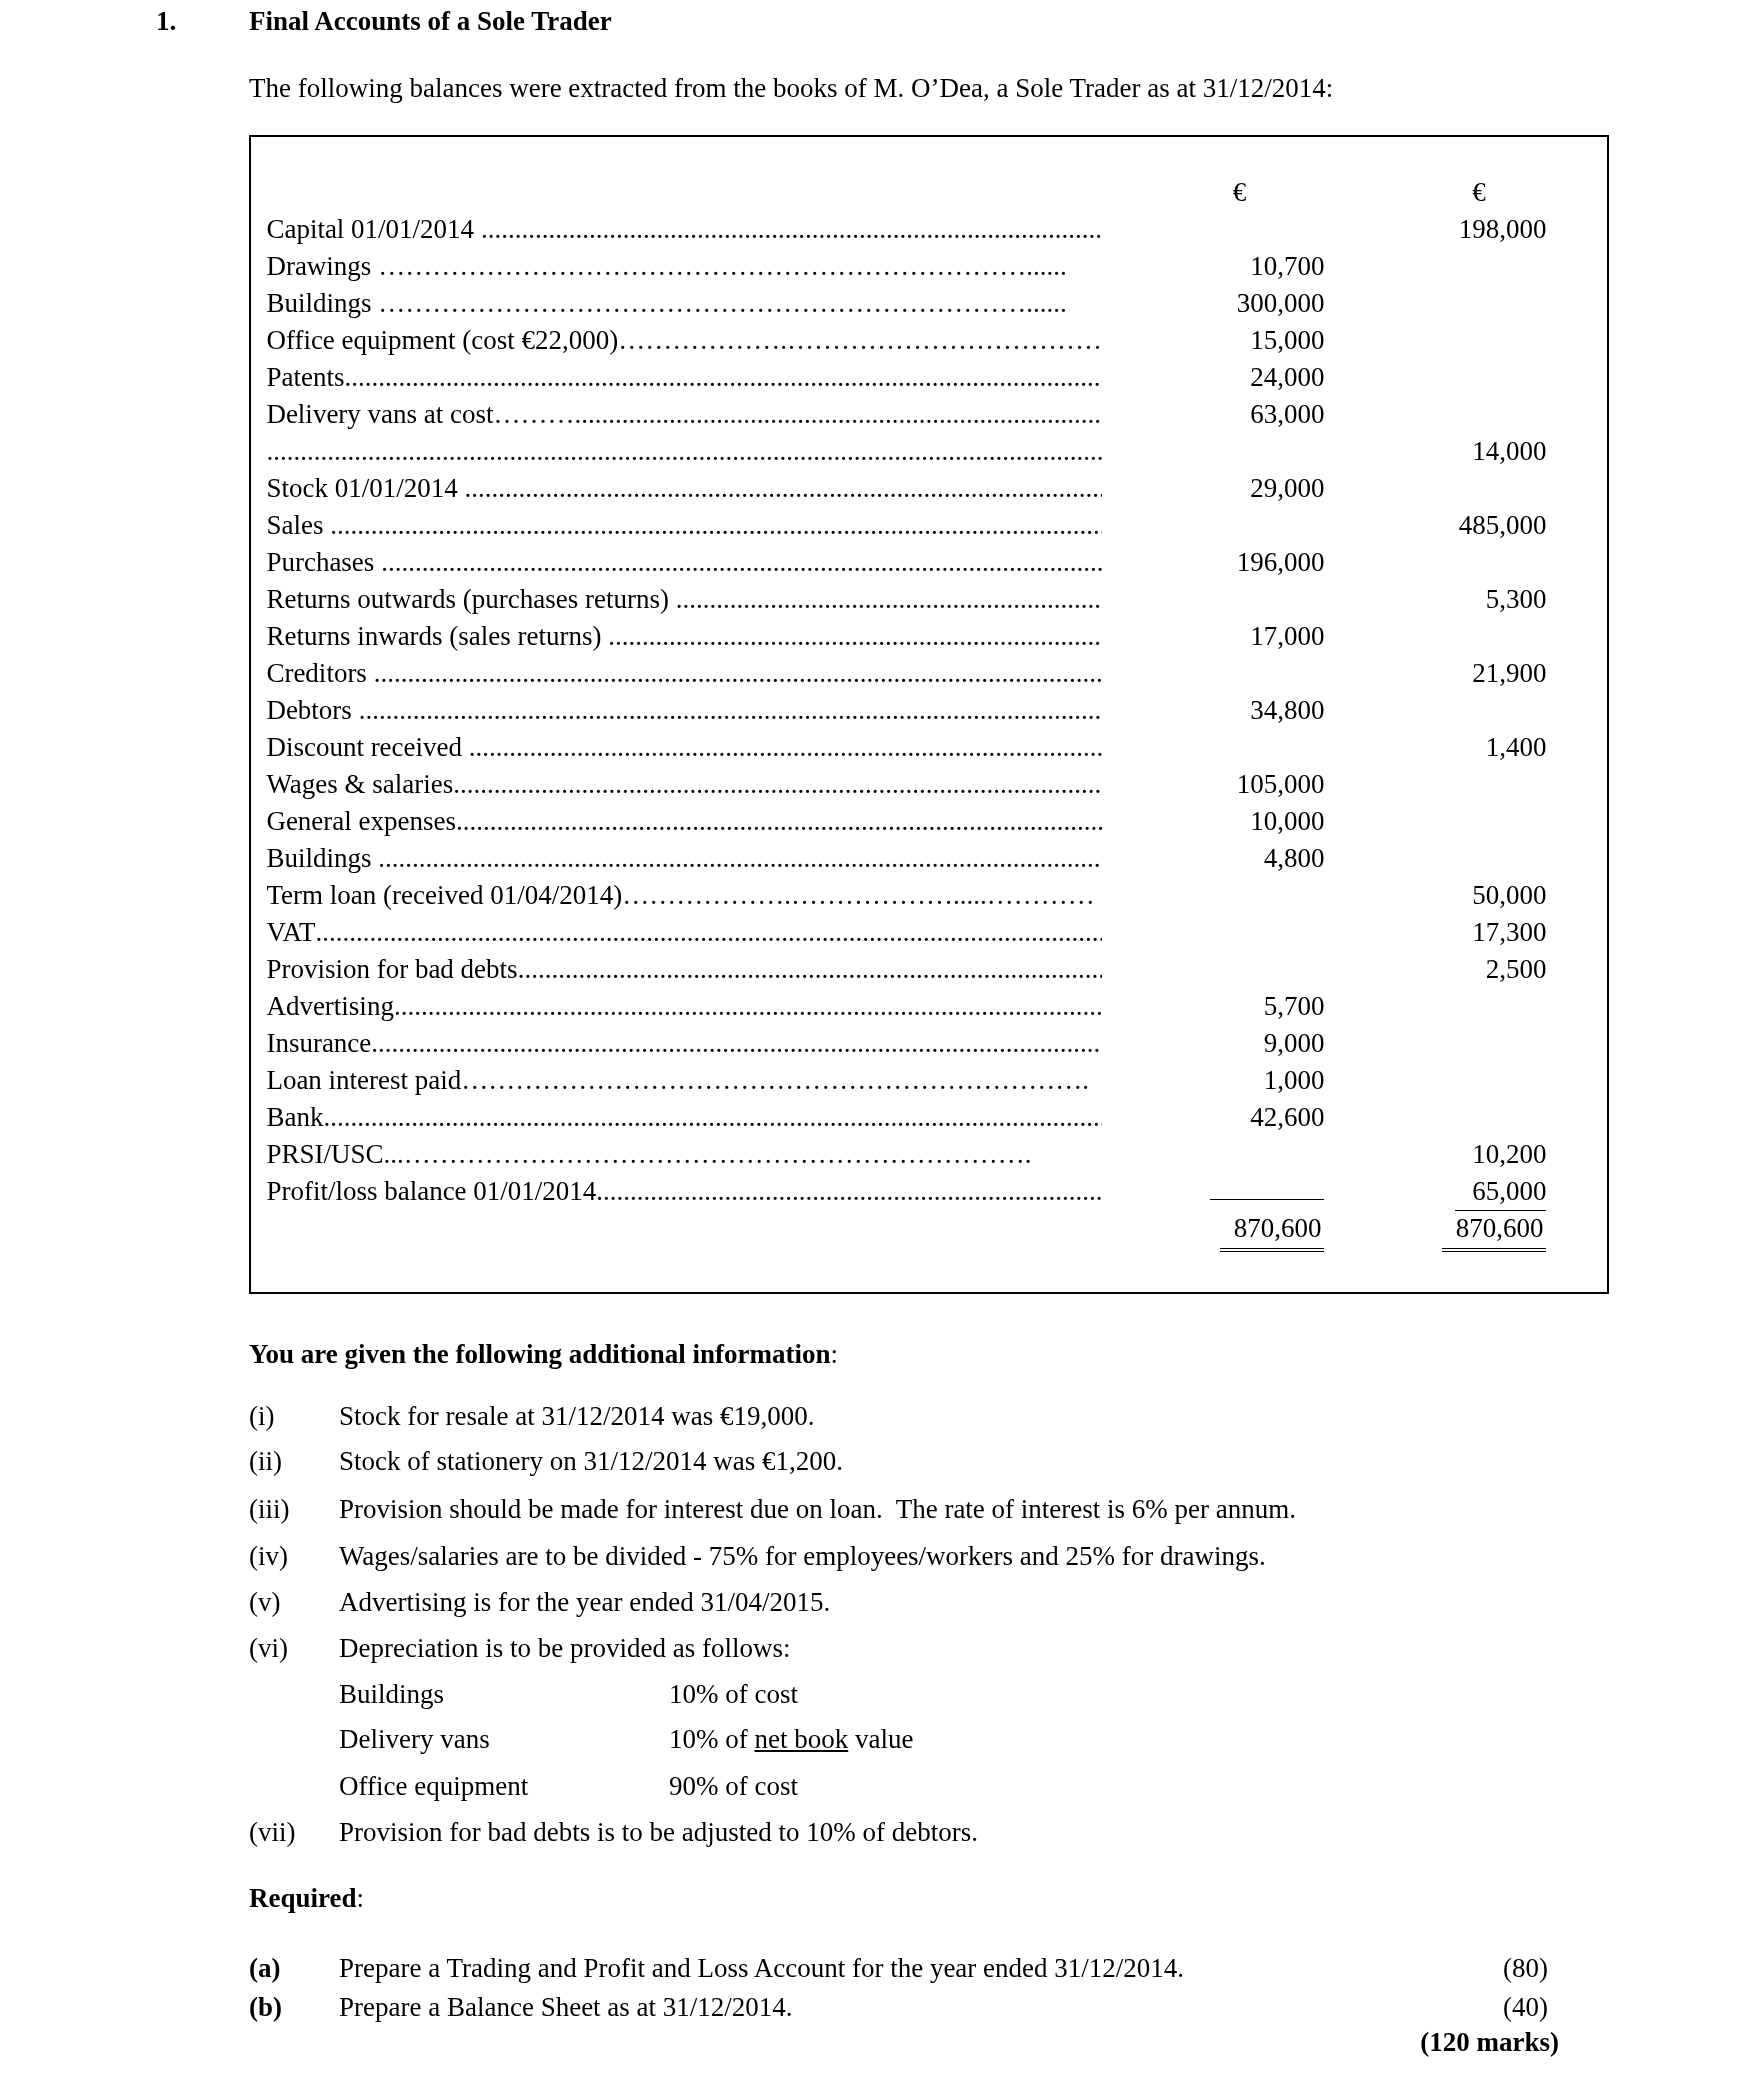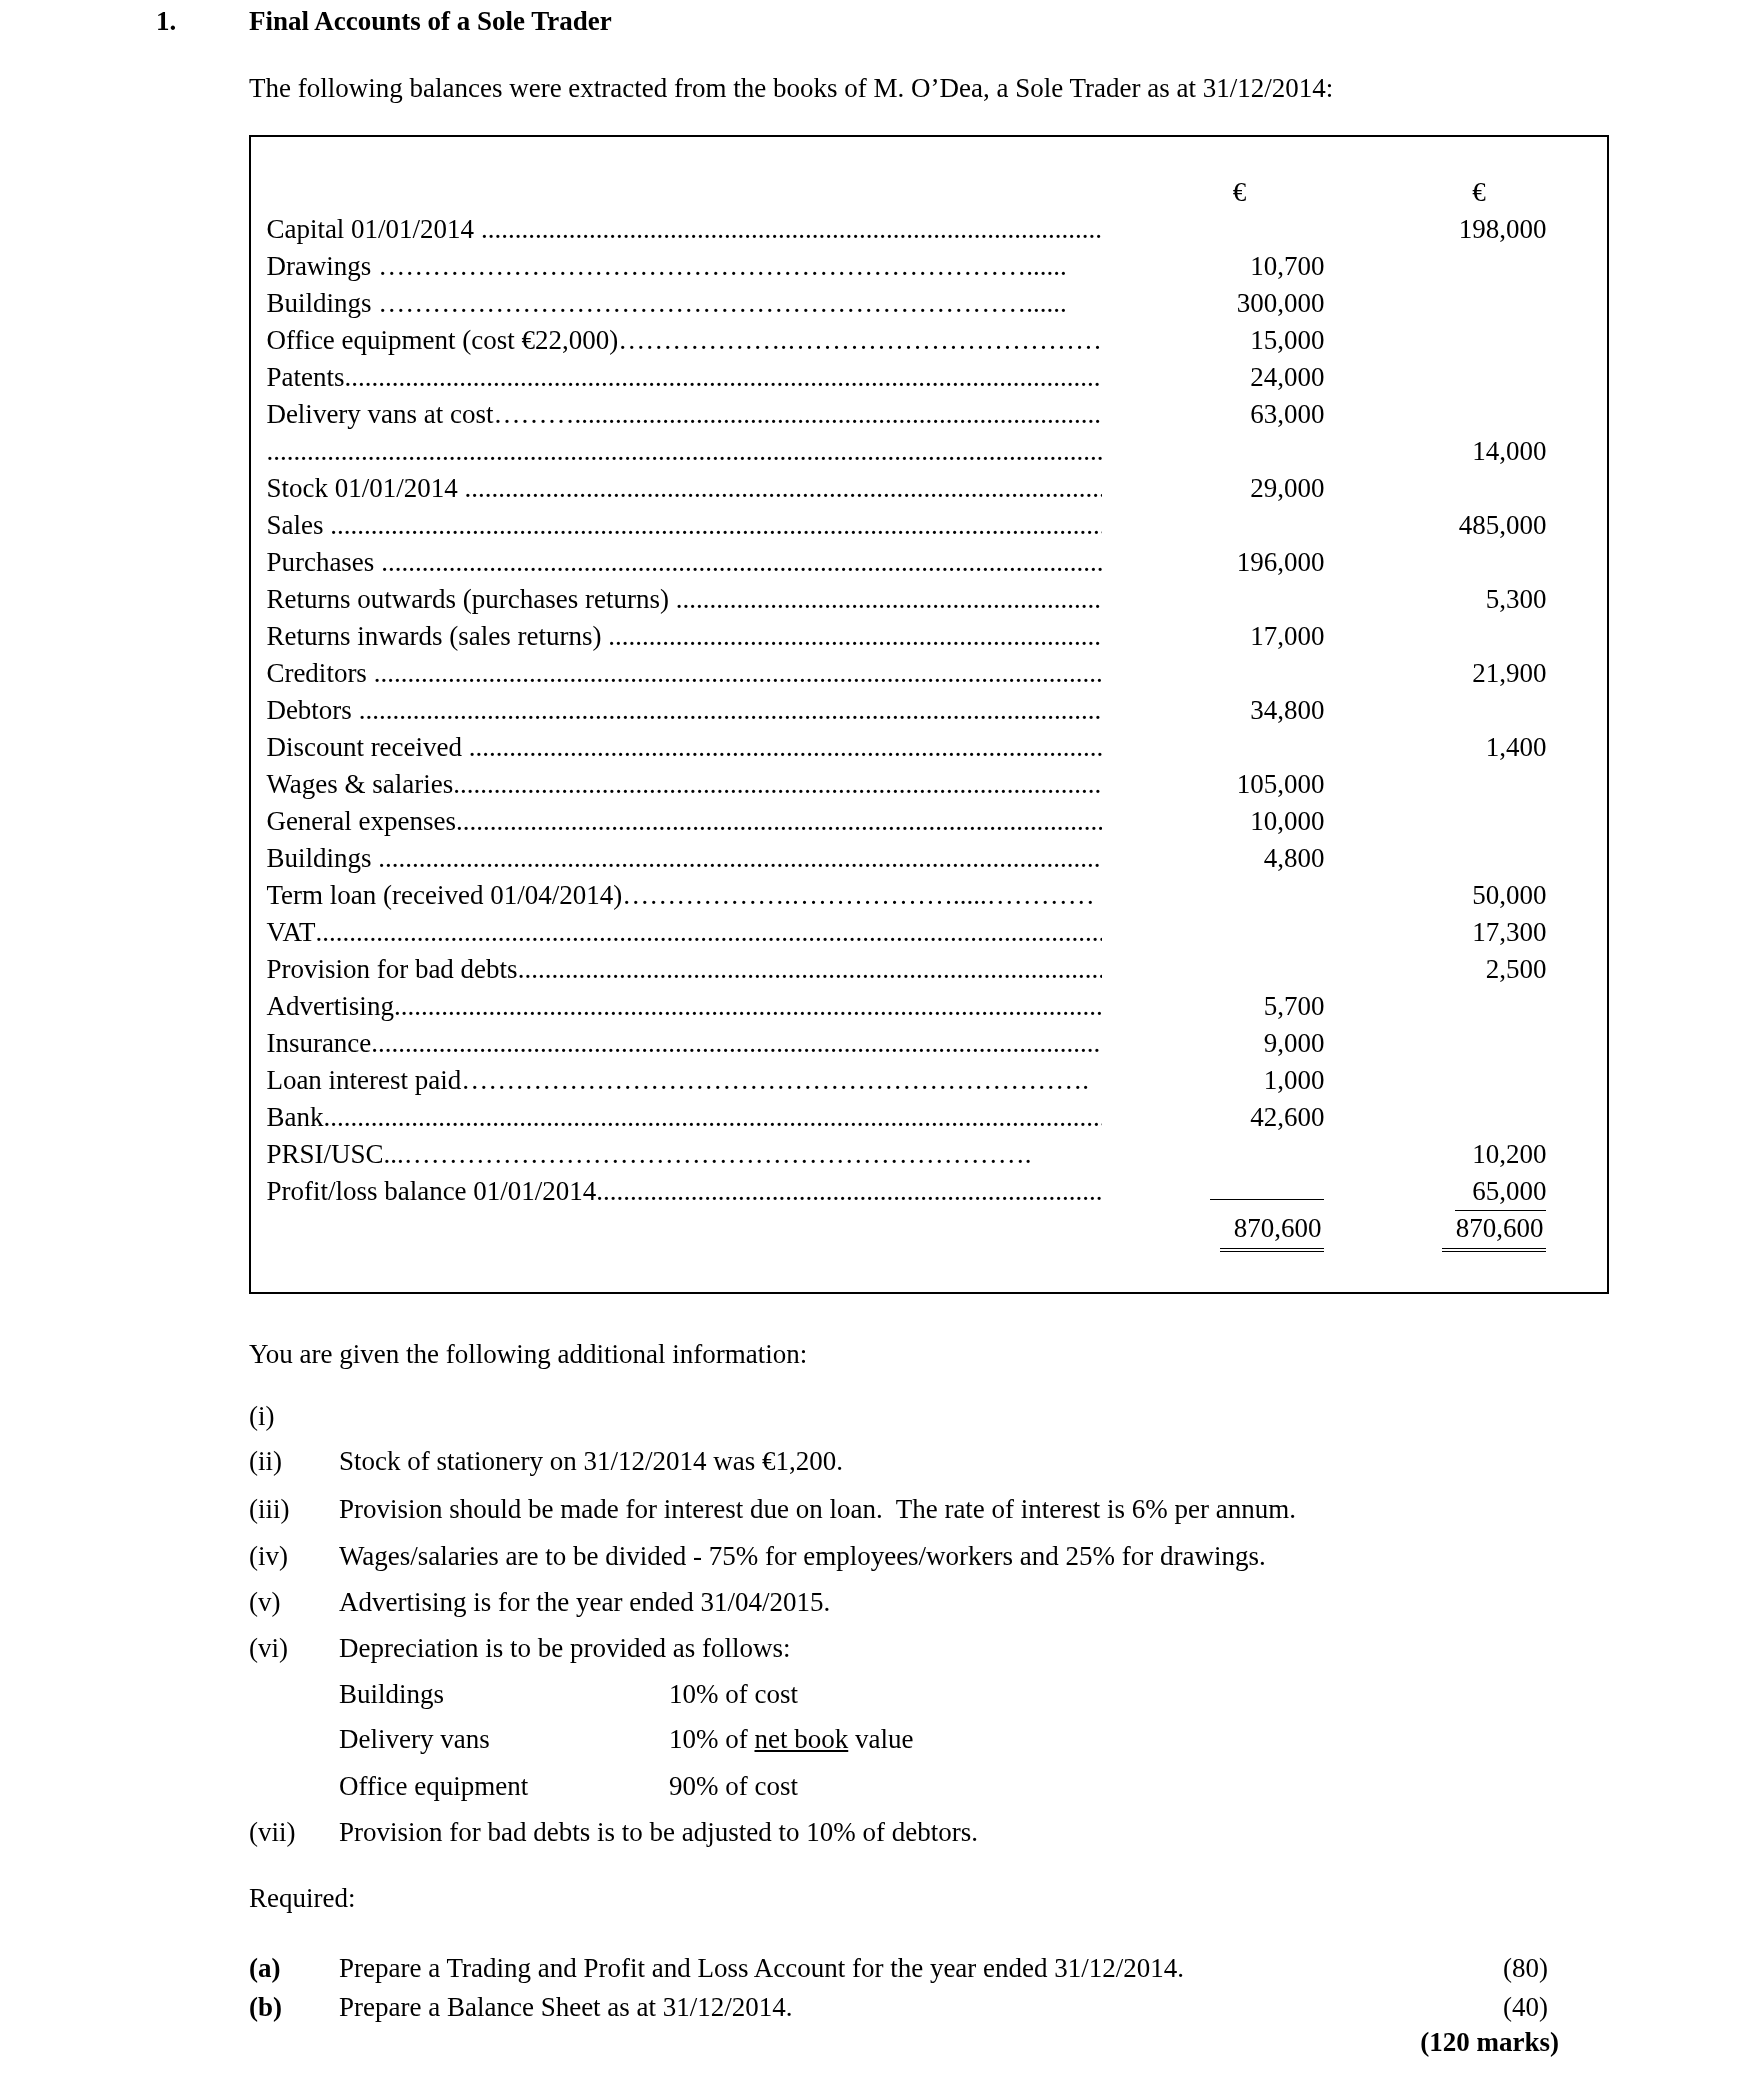--- a/index.html
+++ b/index.html
@@ -7,21 +7,21 @@
     position:relative;
     width:1755px;
     height:2096px;
     background:#ffffff;
     color:#000;
     font-family:"Liberation Serif","DejaVu Serif",serif;
     font-size:27px;
     overflow:hidden;
   }
   .abs{position:absolute;}
-  .b{font-weight:normal;}
+  .b{font-weight:bold;}
   
   #qnum{left:156px;top:5.8px;font-weight:bold;}
   #title{left:249px;top:5.8px;font-weight:bold;}
   #intro{left:249px;top:73px;white-space:pre;}
   
   #tbox{
     left:249px;top:135px;width:1360px;height:1159px;
     border:2.9px solid #000;box-sizing:border-box;
     padding-top:37px;
   }
@@ -293,20 +293,21 @@
       <div class="lbl"></div>
       <div class="deb"><span class="tot">870,600</span></div>
       <div class="cred"><span class="tot">870,600</span></div>
     </div>
   </div>
 
   <div class="abs info-head"><span class="b">You are given the following additional information</span><span>:</span></div>
 
   <div class="abs info-row" style="top:1399px">
     <span class="mk">(i)</span>
+    <span class="it">Stock for resale at 31/12/2014 was €19,000.</span>
   </div>
   <div class="abs info-row" style="top:1444px">
     <span class="mk">(ii)</span>
     <span class="it">Stock of stationery on 31/12/2014 was €1,200.</span>
   </div>
   <div class="abs info-row" style="top:1492px">
     <span class="mk">(iii)</span>
     <span class="it">Provision should be made for interest due on loan.  The rate of interest is 6% per annum.</span>
   </div>
   <div class="abs info-row" style="top:1539px">

